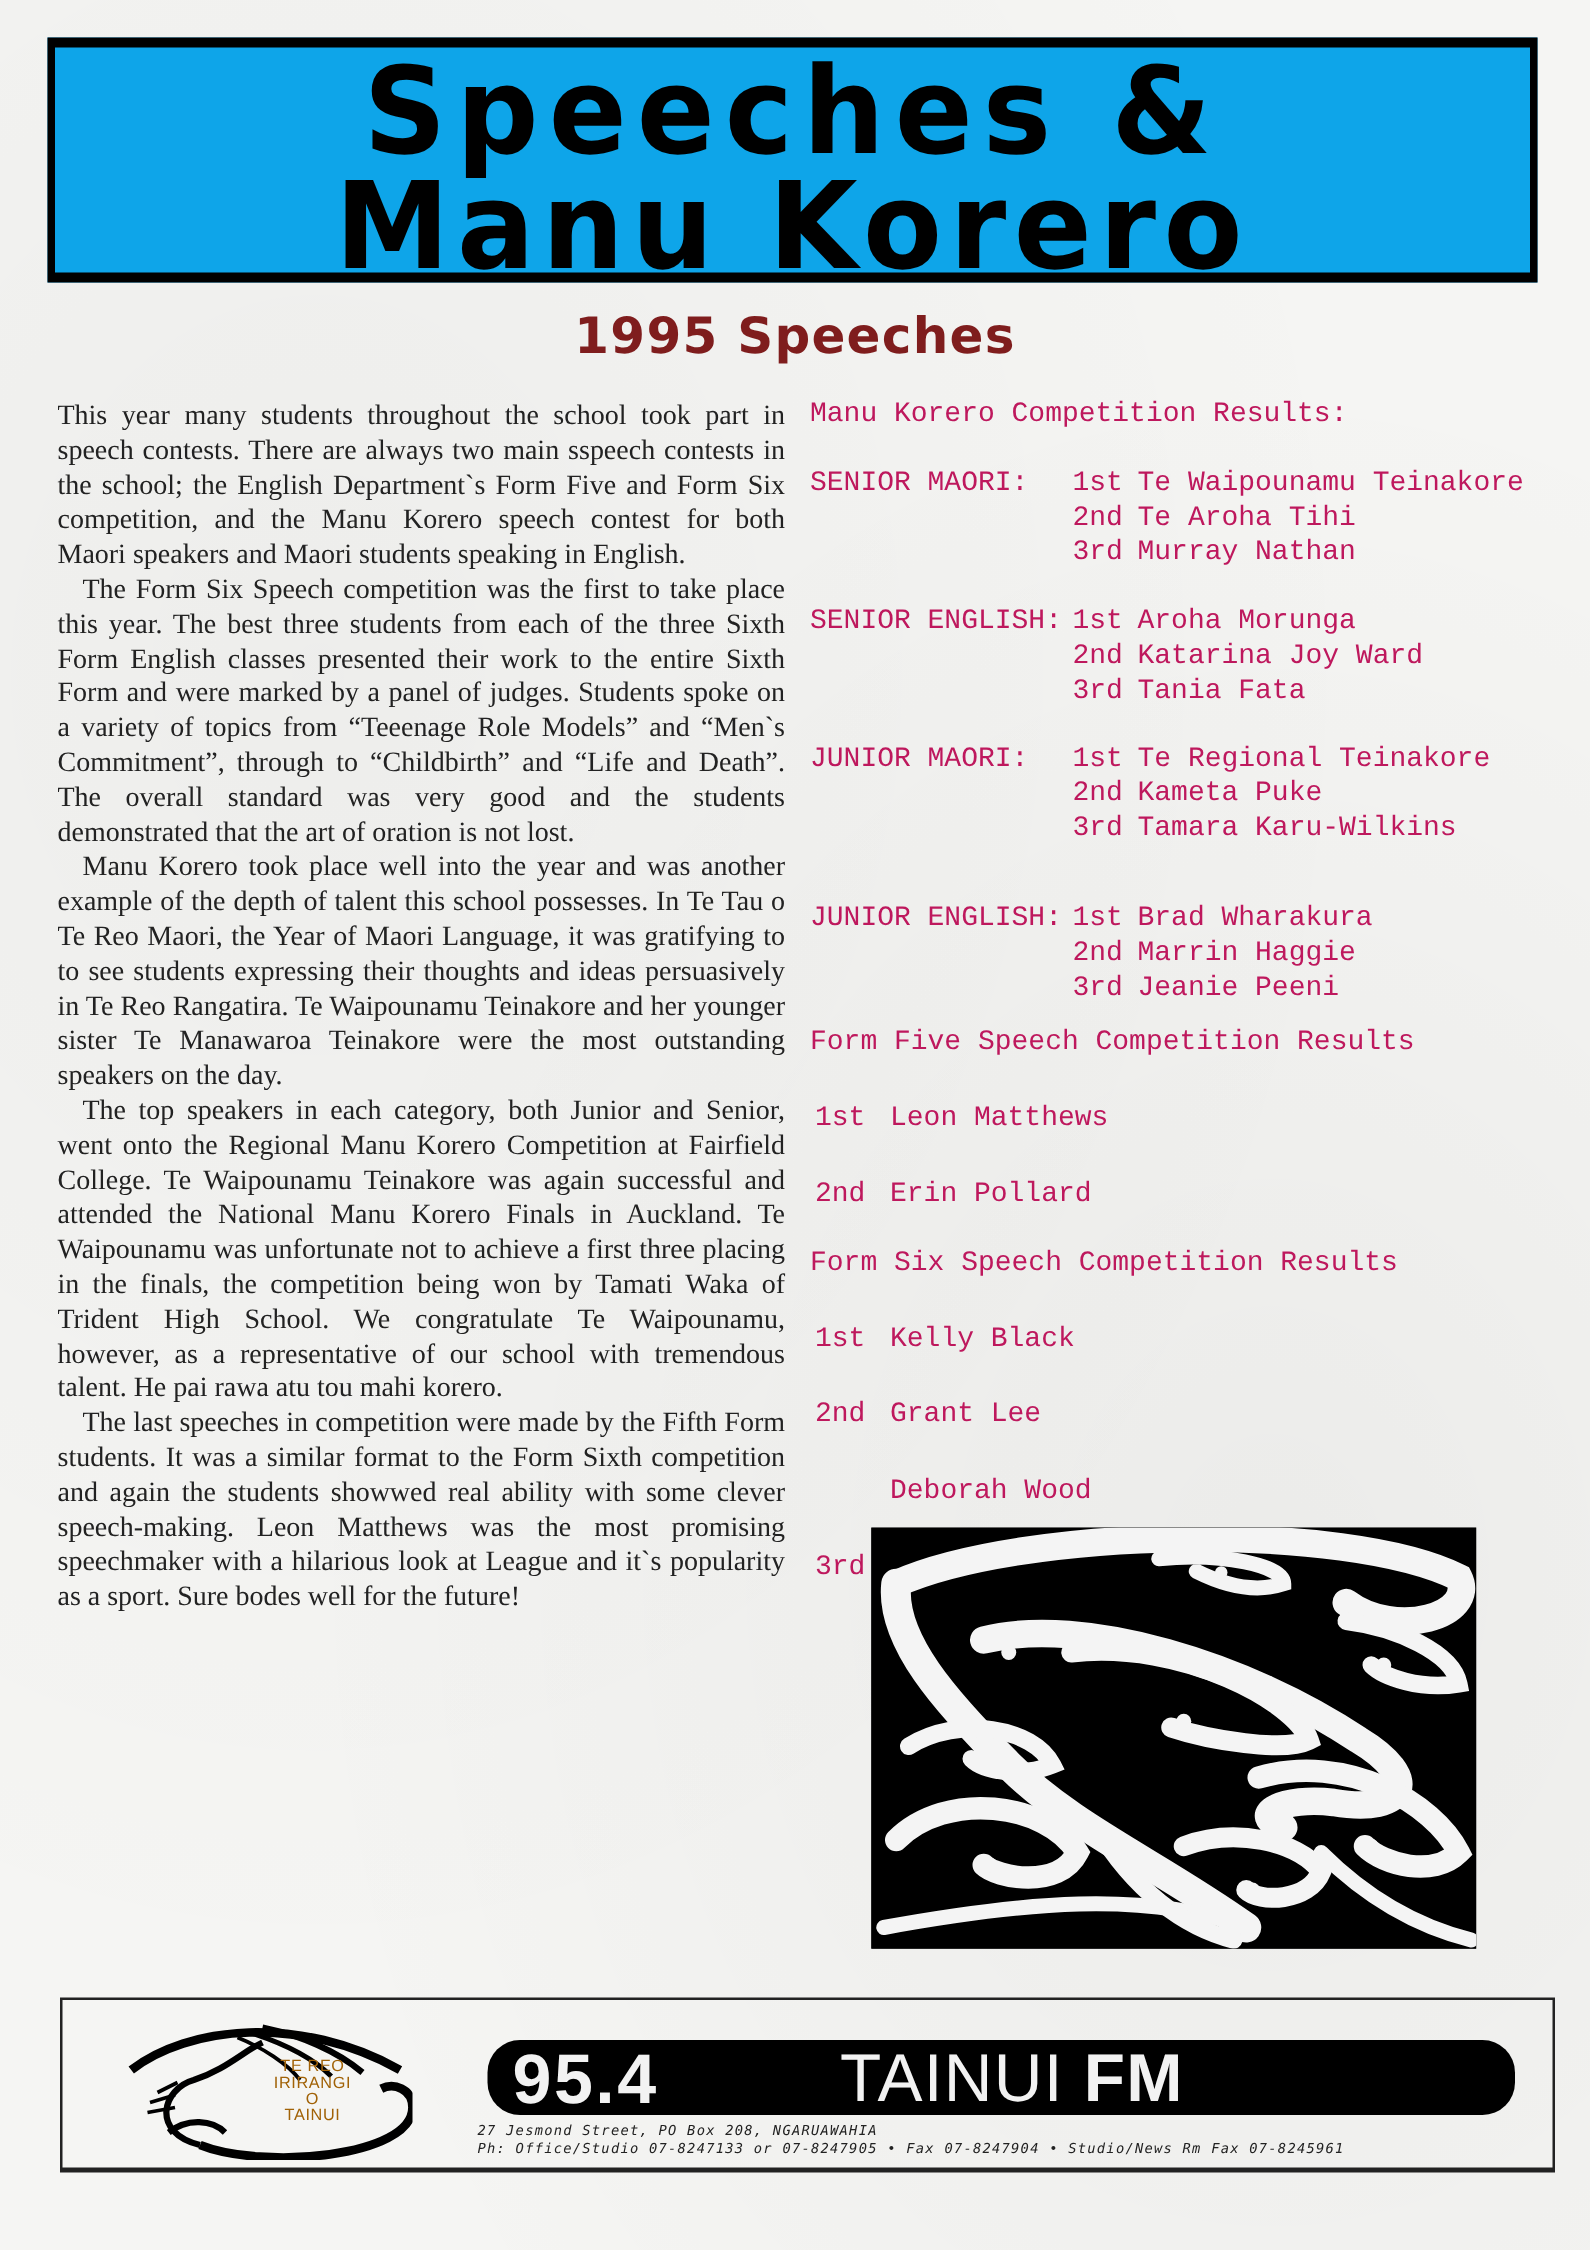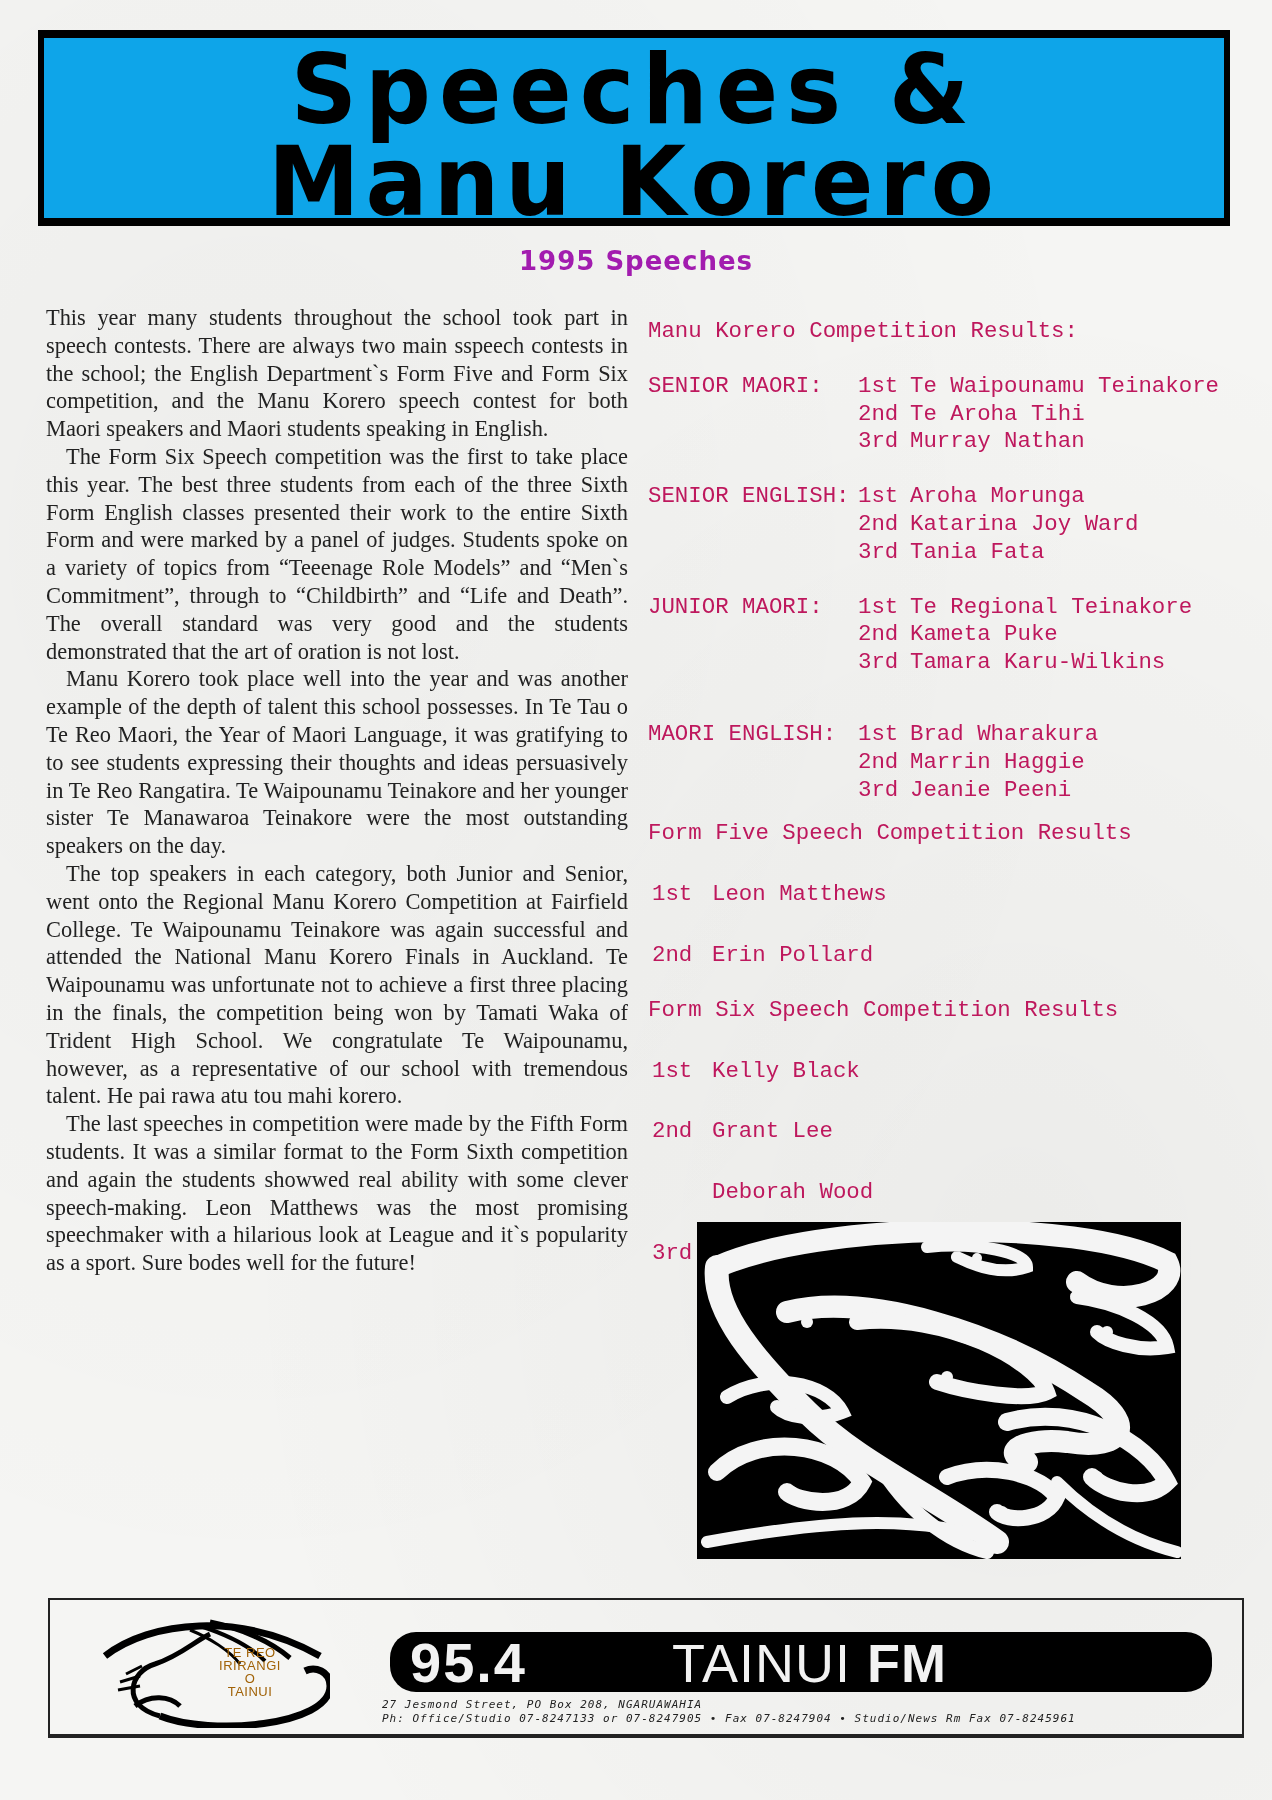--- a/index.html
+++ b/index.html
@@ -27,26 +27,26 @@
     position: absolute; left: 0; right: 0;
     font-family: "DejaVu Sans", sans-serif; font-weight: 900;
     color: #000; text-align: center; line-height: 1;
     letter-spacing: 2px;
     transform: scaleY(1.05);
   }
   .masthead-line.l1 { top: 6px; font-size: 92px; letter-spacing: 8px; }
   .masthead-line.l2 { top: 98px; font-size: 92px; letter-spacing: 6px; }
   .subtitle {
     position: absolute; left: 0; width: 1272px; top: 246px; text-align: center;
-    font-family: "DejaVu Sans", sans-serif; font-weight: 900; font-size: 26px;
-    color: #a21caf; letter-spacing: 1px;
+    font-family: "DejaVu Sans", sans-serif; font-weight: 900; font-size: 40px;
+    color: #7f1d1d; letter-spacing: 1px;
   }
   
   .article {
-    position: absolute; left: 46px; top: 304px; width: 582px;
+    position: absolute; left: 46px; top: 318px; width: 582px;
     font-size: 22.4px; line-height: 27.8px; text-align: justify;
     color: #222;
   }
   .article p { margin: 0; }
   .article p + p { text-indent: 20px; }
   
   .results {
     position: absolute; left: 648px; top: 318px; width: 590px;
     font-size: 22.4px; line-height: 27.8px; color: #be185d; font-family: Liberation Mono, monospace;
   }
@@ -135,21 +135,21 @@
   <div class="cat" style="margin-bottom:44px;">
     <div class="cat-label">JUNIOR MAORI:</div>
     <div class="cat-rows">
       <div class="cat-row"><span class="place">1st</span><span>Te Regional Teinakore</span></div>
       <div class="cat-row"><span class="place">2nd</span><span>Kameta Puke</span></div>
       <div class="cat-row"><span class="place">3rd</span><span>Tamara Karu-Wilkins</span></div>
     </div>
   </div>
 
   <div class="cat" style="margin-bottom:16px;">
-    <div class="cat-label">MAORI ENGLISH:</div>
+    <div class="cat-label">JUNIOR ENGLISH:</div>
     <div class="cat-rows">
       <div class="cat-row"><span class="place">1st</span><span>Brad Wharakura</span></div>
       <div class="cat-row"><span class="place">2nd</span><span>Marrin Haggie</span></div>
       <div class="cat-row"><span class="place">3rd</span><span>Jeanie Peeni</span></div>
     </div>
   </div>
 
   <div class="heading">Form Five Speech Competition Results</div>
   <div class="form-list">
     <div class="form-row"><span class="place">1st</span><span>Leon Matthews</span></div>

